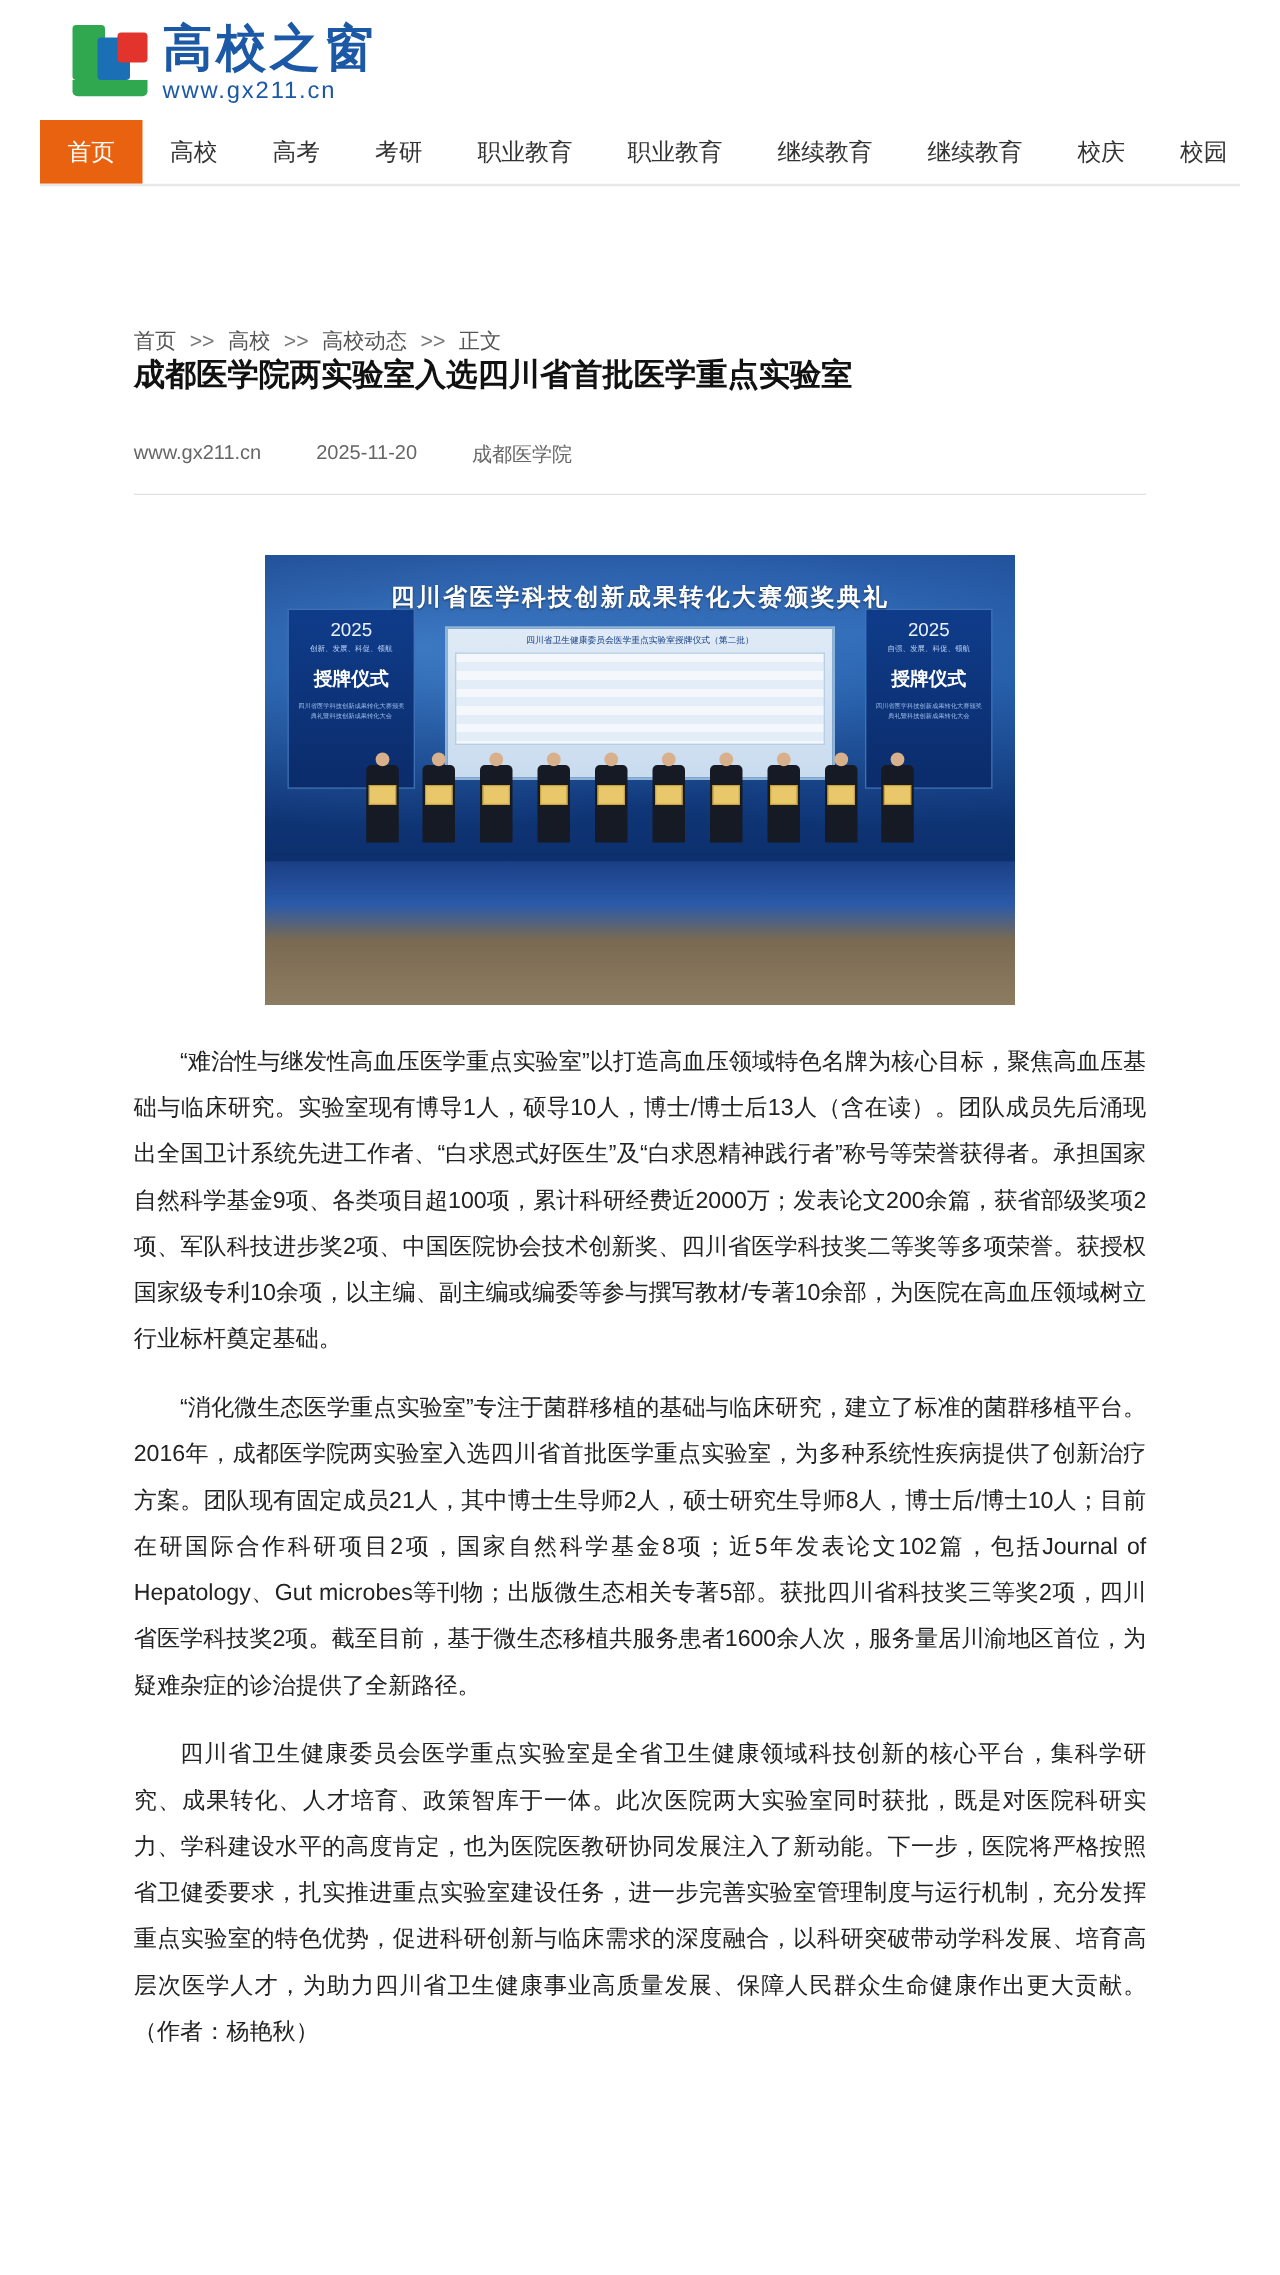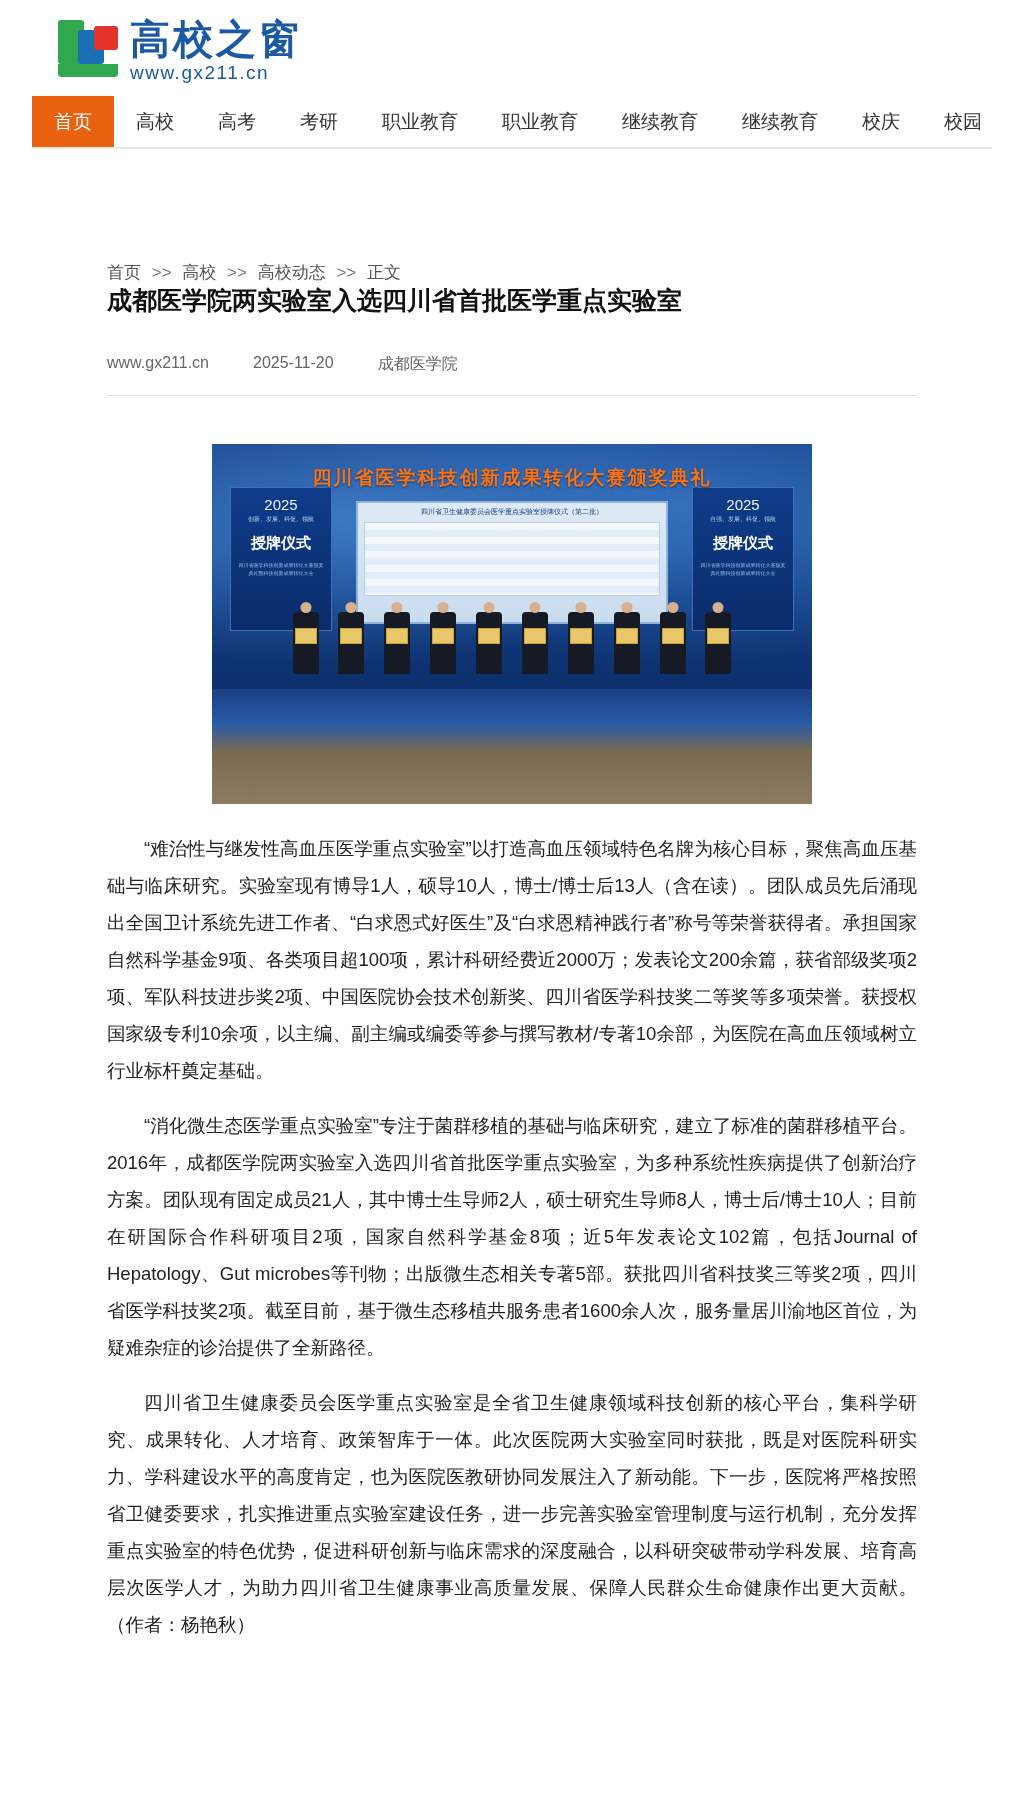--- a/index.html
+++ b/index.html
@@ -162,21 +162,21 @@
     position: absolute; left: 50%; transform: translateX(-50%); top: 26px;
     width: 22px; height: 16px; background: #e8c86a; border: 1px solid #c8a33e;
   }
   .photo .stage {
     position: absolute; left: 0; bottom: 0; width: 100%; height: 32%;
     background: linear-gradient(180deg,#1b3f86 0%, #2a5aa8 30%, #7a6a52 55%, #8d7c61 100%);
   }
   .photo .stage-text {
     position: absolute; left: 0; top: 6%;
     width: 100%; text-align: center;
-    color: #f97316; font-size: 19px; font-weight: bold; letter-spacing: 2px;
+    color: #ffffff; font-size: 19px; font-weight: bold; letter-spacing: 2px;
     text-shadow: 0 1px 2px rgba(0,0,0,.5);
   }
   .photo .stage-text .l2 { font-size: 19px; letter-spacing: 12px; margin-top: 4px; }
 
   .author-note { }
 </style>
 </head>
 <body>
 
 <div class="site-header">

